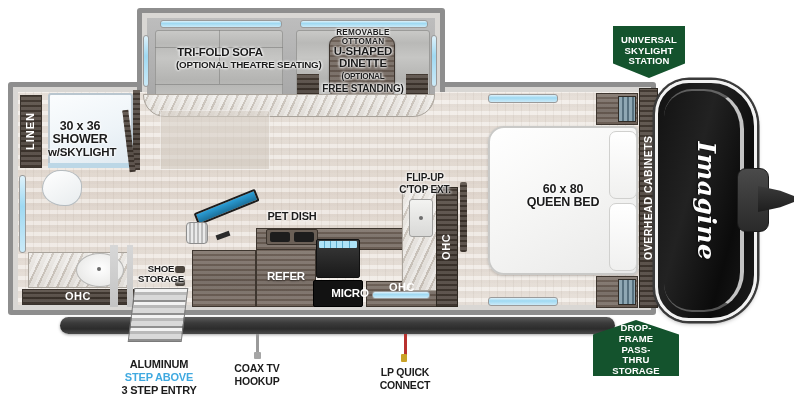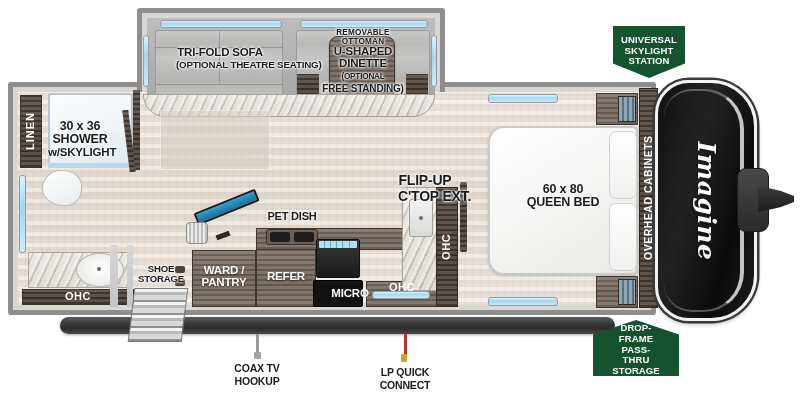--- a/index.html
+++ b/index.html
@@ -319,48 +319,49 @@
     <span>DINETTE</span><br>
     <span style="font-size:8.2px;">(OPTIONAL</span><br>
     <span style="font-size:10px;">FREE STANDING)</span>
   </div>
 
   <div class="lbl" style="left:132px;top:264px;width:58px;font-size:9.6px;">
     <span>SHOE</span><br>
     <span>STORAGE</span>
   </div>
 
-  <div class="lbl nosh white" style="left:192px;top:264px;width:64px;font-size:11.5px;text-shadow:0 1px 2px rgba(0,0,0,.55);">
-    <span>WARD /</span><br>
-    <span>PANTRY</span>
-  </div>
 
   <div class="lbl nosh white" style="left:256px;top:270px;width:60px;font-size:11.5px;text-shadow:0 1px 2px rgba(0,0,0,.55);">REFER</div>
 
   <div class="lbl nosh white" style="left:313px;top:287px;width:74px;font-size:11.5px;text-shadow:none;">MICRO</div>
 
   <div class="lbl" style="left:252px;top:211px;width:80px;font-size:11px;">PET DISH</div>
 
   <div class="lbl nosh white" style="left:366px;top:282px;width:72px;font-size:11px;letter-spacing:.6px;">OHC</div>
 
-  <div class="lbl" style="left:398px;top:172px;width:54px;font-size:14px;line-height:1.15;">
+  <div class="lbl" style="left:398px;top:172px;width:54px;font-size:10px;line-height:1.15;">
     <span>FLIP-UP</span><br>
     <span>C'TOP EXT.</span>
   </div>
 
   <div class="lbl vert nosh white" style="left:436px;top:187px;width:22px;height:120px;display:flex;align-items:center;justify-content:center;font-size:11px;letter-spacing:.6px;">OHC</div>
 
   <div class="lbl" style="left:488px;top:183px;width:150px;font-size:12.5px;">
     <span>60 x 80</span><br>
     <span>QUEEN BED</span>
   </div>
 
   <div class="lbl vert nosh white" style="left:639px;top:88px;width:19px;height:220px;display:flex;align-items:center;justify-content:center;font-size:10.5px;letter-spacing:.5px;">OVERHEAD CABINETS</div>
 
 
+  <div class="lbl nosh" style="left:105px;top:358px;width:108px;font-size:11px;line-height:1.18;">
+    <span>ALUMINUM</span><br>
+    <span style="color:#3FA9E0;">STEP ABOVE</span><br>
+    <span>3 STEP ENTRY</span>
+  </div>
 
   <div class="lbl nosh" style="left:215px;top:362px;width:84px;font-size:10.5px;line-height:1.2;">
     <span>COAX TV</span><br>
     <span>HOOKUP</span>
   </div>
 
   <div class="lbl nosh" style="left:362px;top:366px;width:86px;font-size:10.5px;line-height:1.2;">
     <span>LP QUICK</span><br>
     <span>CONNECT</span>
   </div>

